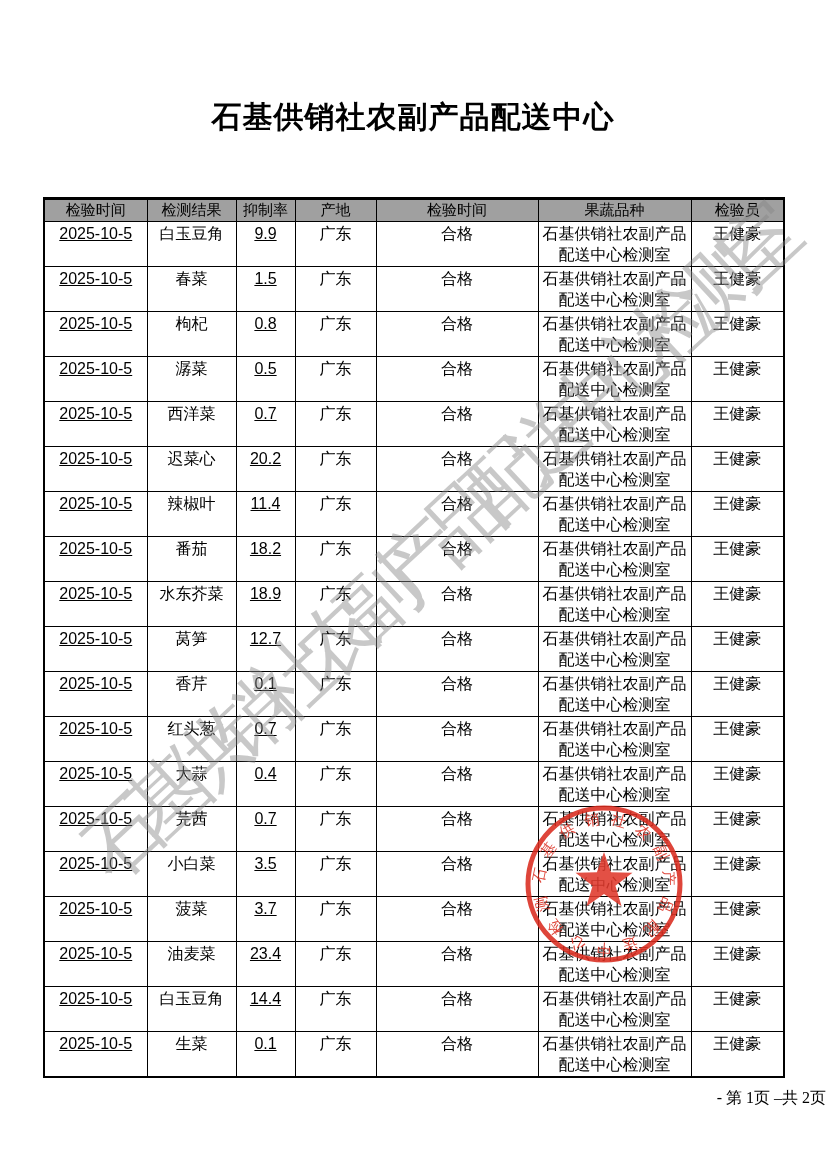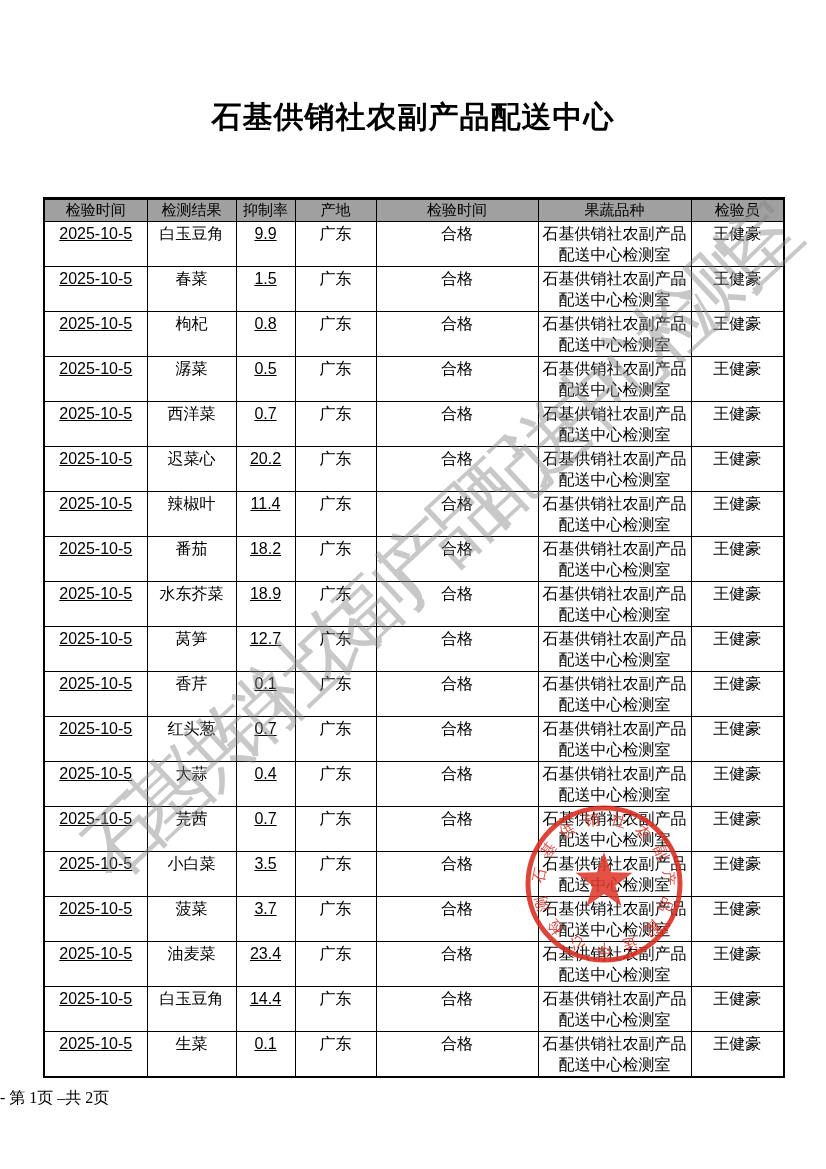--- a/index.html
+++ b/index.html
@@ -45,21 +45,21 @@
   }
   table.rec td{
     height:42px;
     font-size:16px;
     line-height:21px;
   }
   td.num{font-family:"Liberation Sans", sans-serif;text-decoration:underline;}
   td.unit{word-break:break-all;padding:1px 7px;}
   .footer{
     position:absolute;top:1088px;left:0;width:100%;
-    text-align:left;
+    text-align:right;
     font-size:16px;
     z-index:1;
   }
   .watermark{
     position:absolute;
     left:60px;top:826px;
     transform:rotate(-43deg);
     transform-origin:0 0;
     font-size:78px;
     letter-spacing:-20px;

